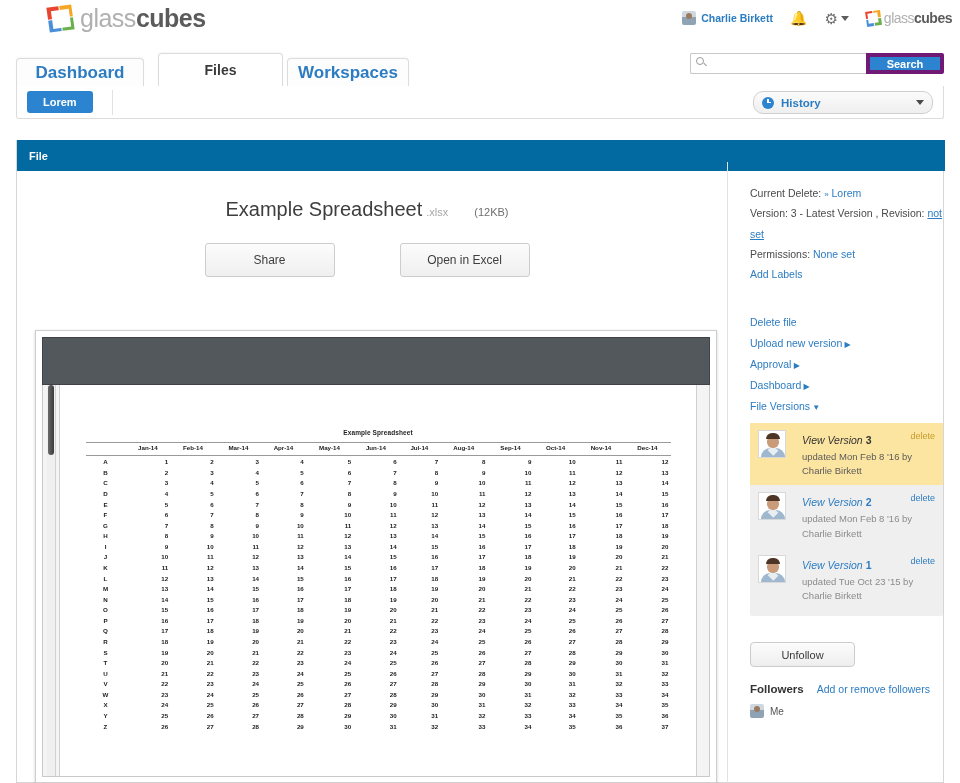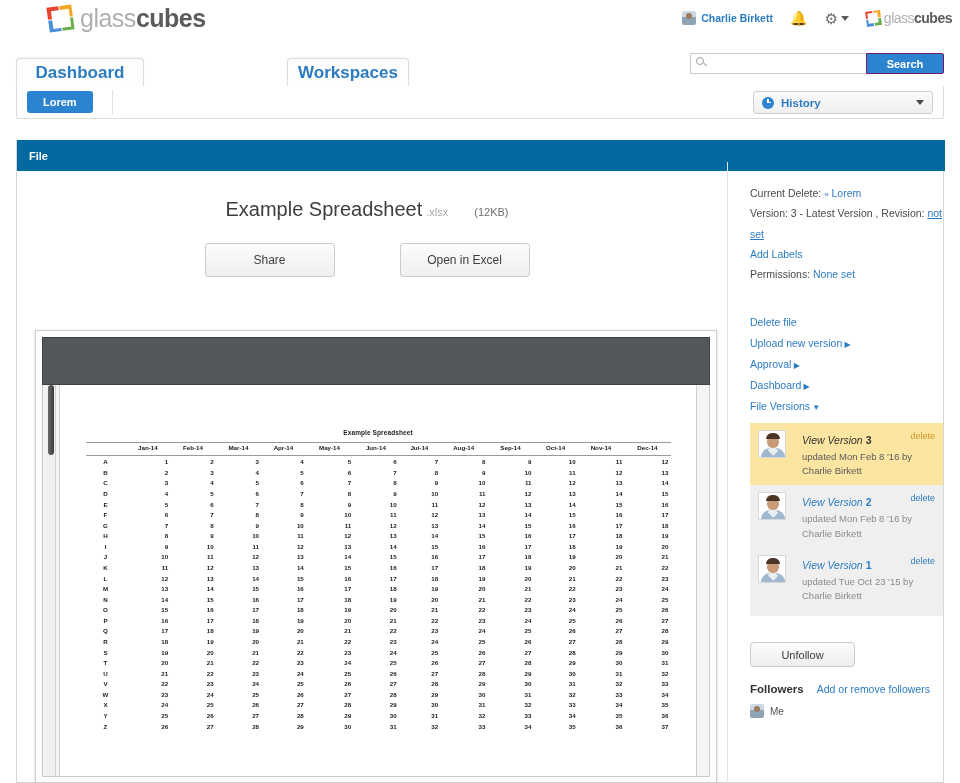--- a/index.html
+++ b/index.html
@@ -121,33 +121,33 @@
     position: absolute; left: 6px; top: 4px;
     width: 8px; height: 8px; border: 1.4px solid #9a9a9a;
     border-radius: 50%;
   }
   .search-glass::after {
     content: ""; position: absolute; left: 6px; top: 6px;
     width: 4px; height: 1.4px; background: #9a9a9a;
     transform: rotate(45deg);
   }
   .search-btn {
-    width: 78px; background: #2c84d0; border: 1px solid #701a75;
+    width: 78px; background: #2c84d0; border: 4px solid #701a75;
     border-radius: 0 2px 2px 0;
     color: #ffffff; font-size: 11px; font-weight: bold;
     display: flex; align-items: center; justify-content: center;
     cursor: pointer;
   }
 
   
   .history-btn {
     position: absolute; left: 753px; top: 91px;
     width: 180px; height: 23px;
     background: linear-gradient(#fbfbfb, #efefef);
-    border: 1px solid #cfcfcf; border-radius: 3px;
+    border: 1px solid #cfcfcf; border-radius: 10px;
     display: flex; align-items: center; padding: 0 8px;
     cursor: pointer;
   }
   .clock-ico {
     width: 12px; height: 12px; border-radius: 50%;
     background: #2c84d0; position: relative; margin-right: 7px;
   }
   .clock-ico::before {
     content: ""; position: absolute; left: 5.2px; top: 2.5px;
     width: 1.4px; height: 4px; background: #fff;
@@ -365,20 +365,21 @@
 </div>
 
 <div class="searchwrap">
   <span class="search-glass"></span>
   <input class="search-input" type="text" placeholder="" style="">
   <div class="search-btn">Search</div>
 </div>
 
 <div class="tabstrip">
   <div class="tab t1">Dashboard</div>
+  <div class="tab t2">Files</div>
   <div class="tab t3">Workspaces</div>
 </div>
 <div class="subbar">
   <div class="chip-lorem">Lorem</div>
   <div class="chip-div"></div>
 </div>
 
 <div class="history-btn">
   <span class="clock-ico"></span>
   <span class="history-label">History</span>
@@ -828,25 +829,25 @@
       <div>
         <span>Current Delete:</span>
         <span class="sub-arrow">»</span>
         <span class="lnk">Lorem</span>
       </div>
       <div>
         <span>Version: 3 - Latest Version , Revision:</span>
         <span class="lnk-u">not set</span>
       </div>
       <div>
-        <span class="lnk">Add Labels</span>
+        <span>Permissions:</span>
+        <span class="lnk">None set</span>
       </div>
       <div>
-        <span>Permissions:</span>
-        <span class="lnk">None set</span>
+        <span class="lnk">Add Labels</span>
       </div>
     </div>
 
     <div class="actions">
         <div><span>Delete file</span></div>
         <div><span>Upload new version</span><span class="tri-r"> ▶</span></div>
         <div><span>Approval</span><span class="tri-r"> ▶</span></div>
         <div><span>Dashboard</span><span class="tri-r"> ▶</span></div>
         <div><span>File Versions</span><span class="tri-r"> ▼</span></div>
       </div>

